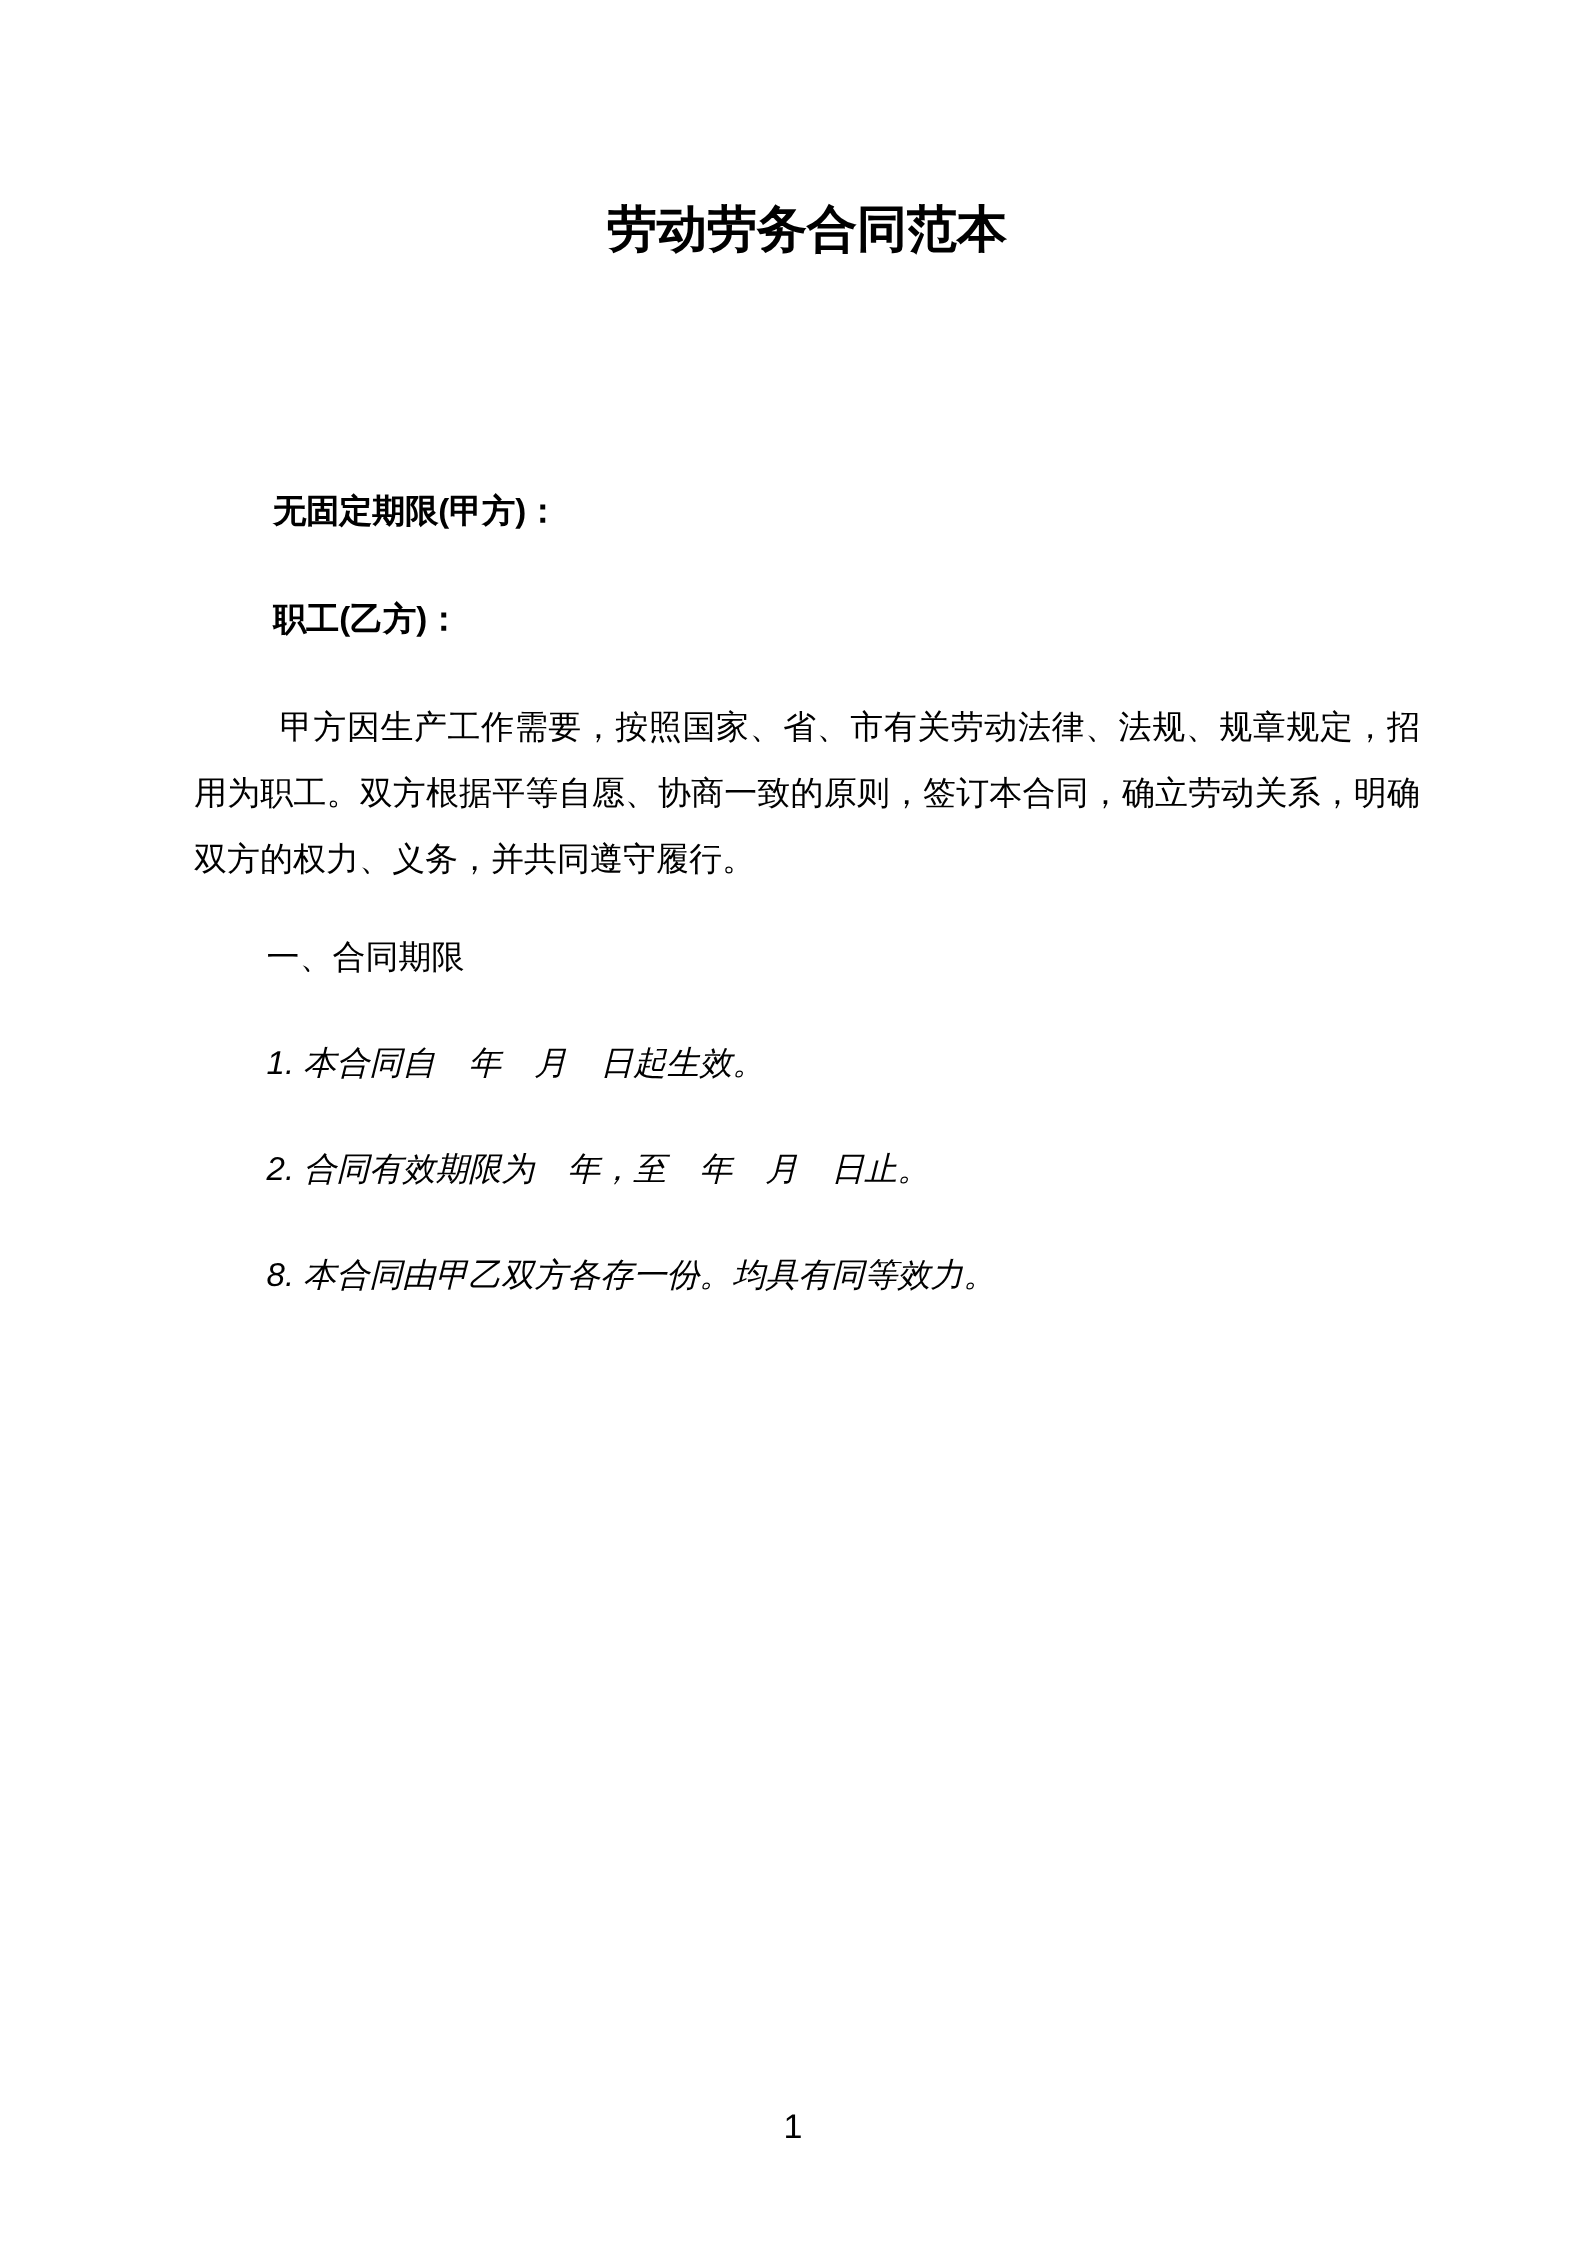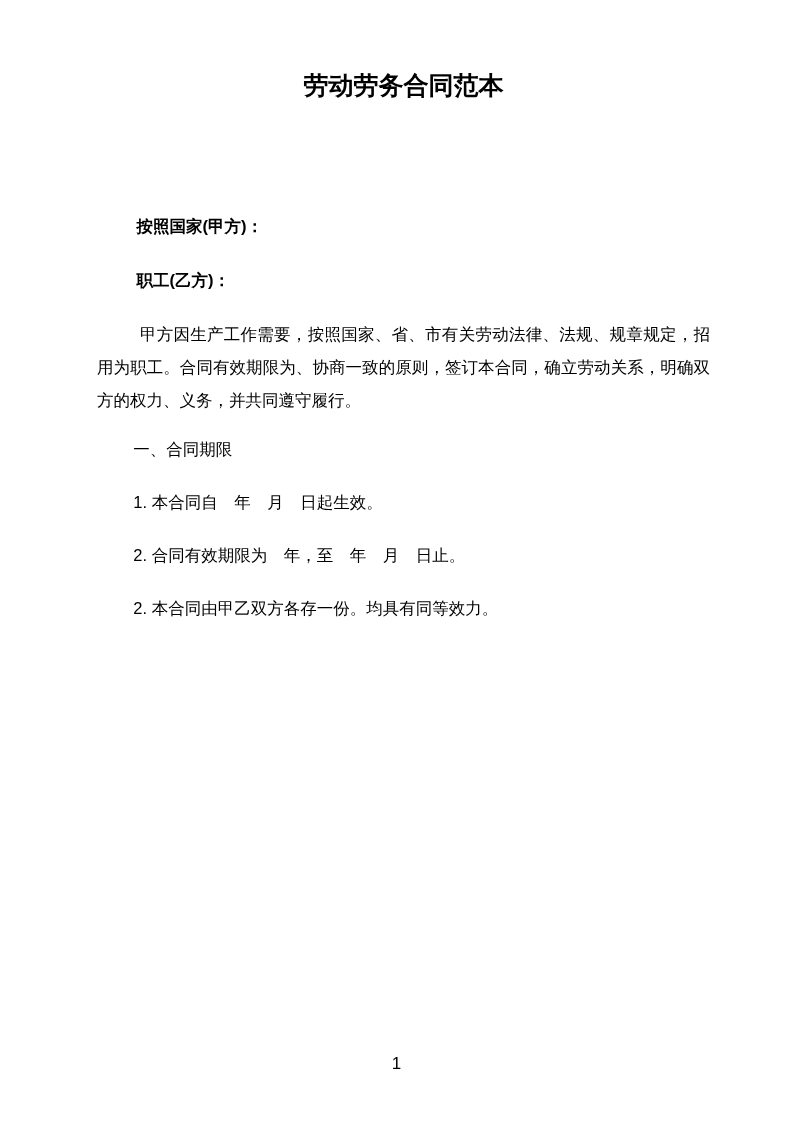--- a/index.html
+++ b/index.html
@@ -9,21 +9,21 @@
   }
   .page {
     position: relative;
     width: 793px;
     height: 1122px;
     margin: 0 auto;
     background: #ffffff;
     color: #000000;
     font-family: "Liberation Sans", "DejaVu Sans", sans-serif;
     box-sizing: border-box;
-    padding: 69px 83px 0 97px;
+    padding: 99px 83px 0 97px;
     overflow: hidden;
   }
   .page p {
     margin: 0;
     font-size: 16.5px;
     line-height: 33px;
   }
   .doc-title {
     font-size: 25px !important;
     font-weight: bold;
@@ -46,20 +46,21 @@
   }
   .section-heading {
     font-weight: normal;
     text-indent: 2.2em;
     margin-bottom: 20px !important;
   }
   .clause {
     text-indent: 2.2em;
     text-align: justify;
     margin-bottom: 20px !important;
+    font-style: italic;
   }
   .clause.clause-3 {
     text-indent: 2.5em;
     margin-bottom: 12px !important;
   }
   .page-num {
     position: absolute;
     left: 0;
     right: 0;
     top: 1047px;
@@ -68,25 +69,25 @@
     line-height: 33px;
     color: #000000;
   }
 </style>
 </head>
 <body>
 
 <div class="page">
   <p class="doc-title">劳动劳务合同范本</p>
 
-  <p class="field-label">按照国家(甲方)：</p>
+  <p class="field-label">无固定期限(甲方)：</p>
   <p class="field-label">职工(乙方)：</p>
 
-  <p class="intro-para">甲方因生产工作需要，按照国家、省、市有关劳动法律、法规、规章规定，招用为职工。合同有效期限为、协商一致的原则，签订本合同，确立劳动关系，明确双方的权力、义务，并共同遵守履行。</p>
+  <p class="intro-para">甲方因生产工作需要，按照国家、省、市有关劳动法律、法规、规章规定，招用为职工。双方根据平等自愿、协商一致的原则，签订本合同，确立劳动关系，明确双方的权力、义务，并共同遵守履行。</p>
 
   <p class="section-heading">一、合同期限</p>
   <p class="clause">1. 本合同自　年　月　日起生效。</p>
   <p class="clause">2. 合同有效期限为　年，至　年　月　日止。</p>
-  <p class="clause">2. 本合同由甲乙双方各存一份。均具有同等效力。</p>
+  <p class="clause">8. 本合同由甲乙双方各存一份。均具有同等效力。</p>
 
 
   <div class="page-num">1</div>
 </div>
 
 </body></html>

